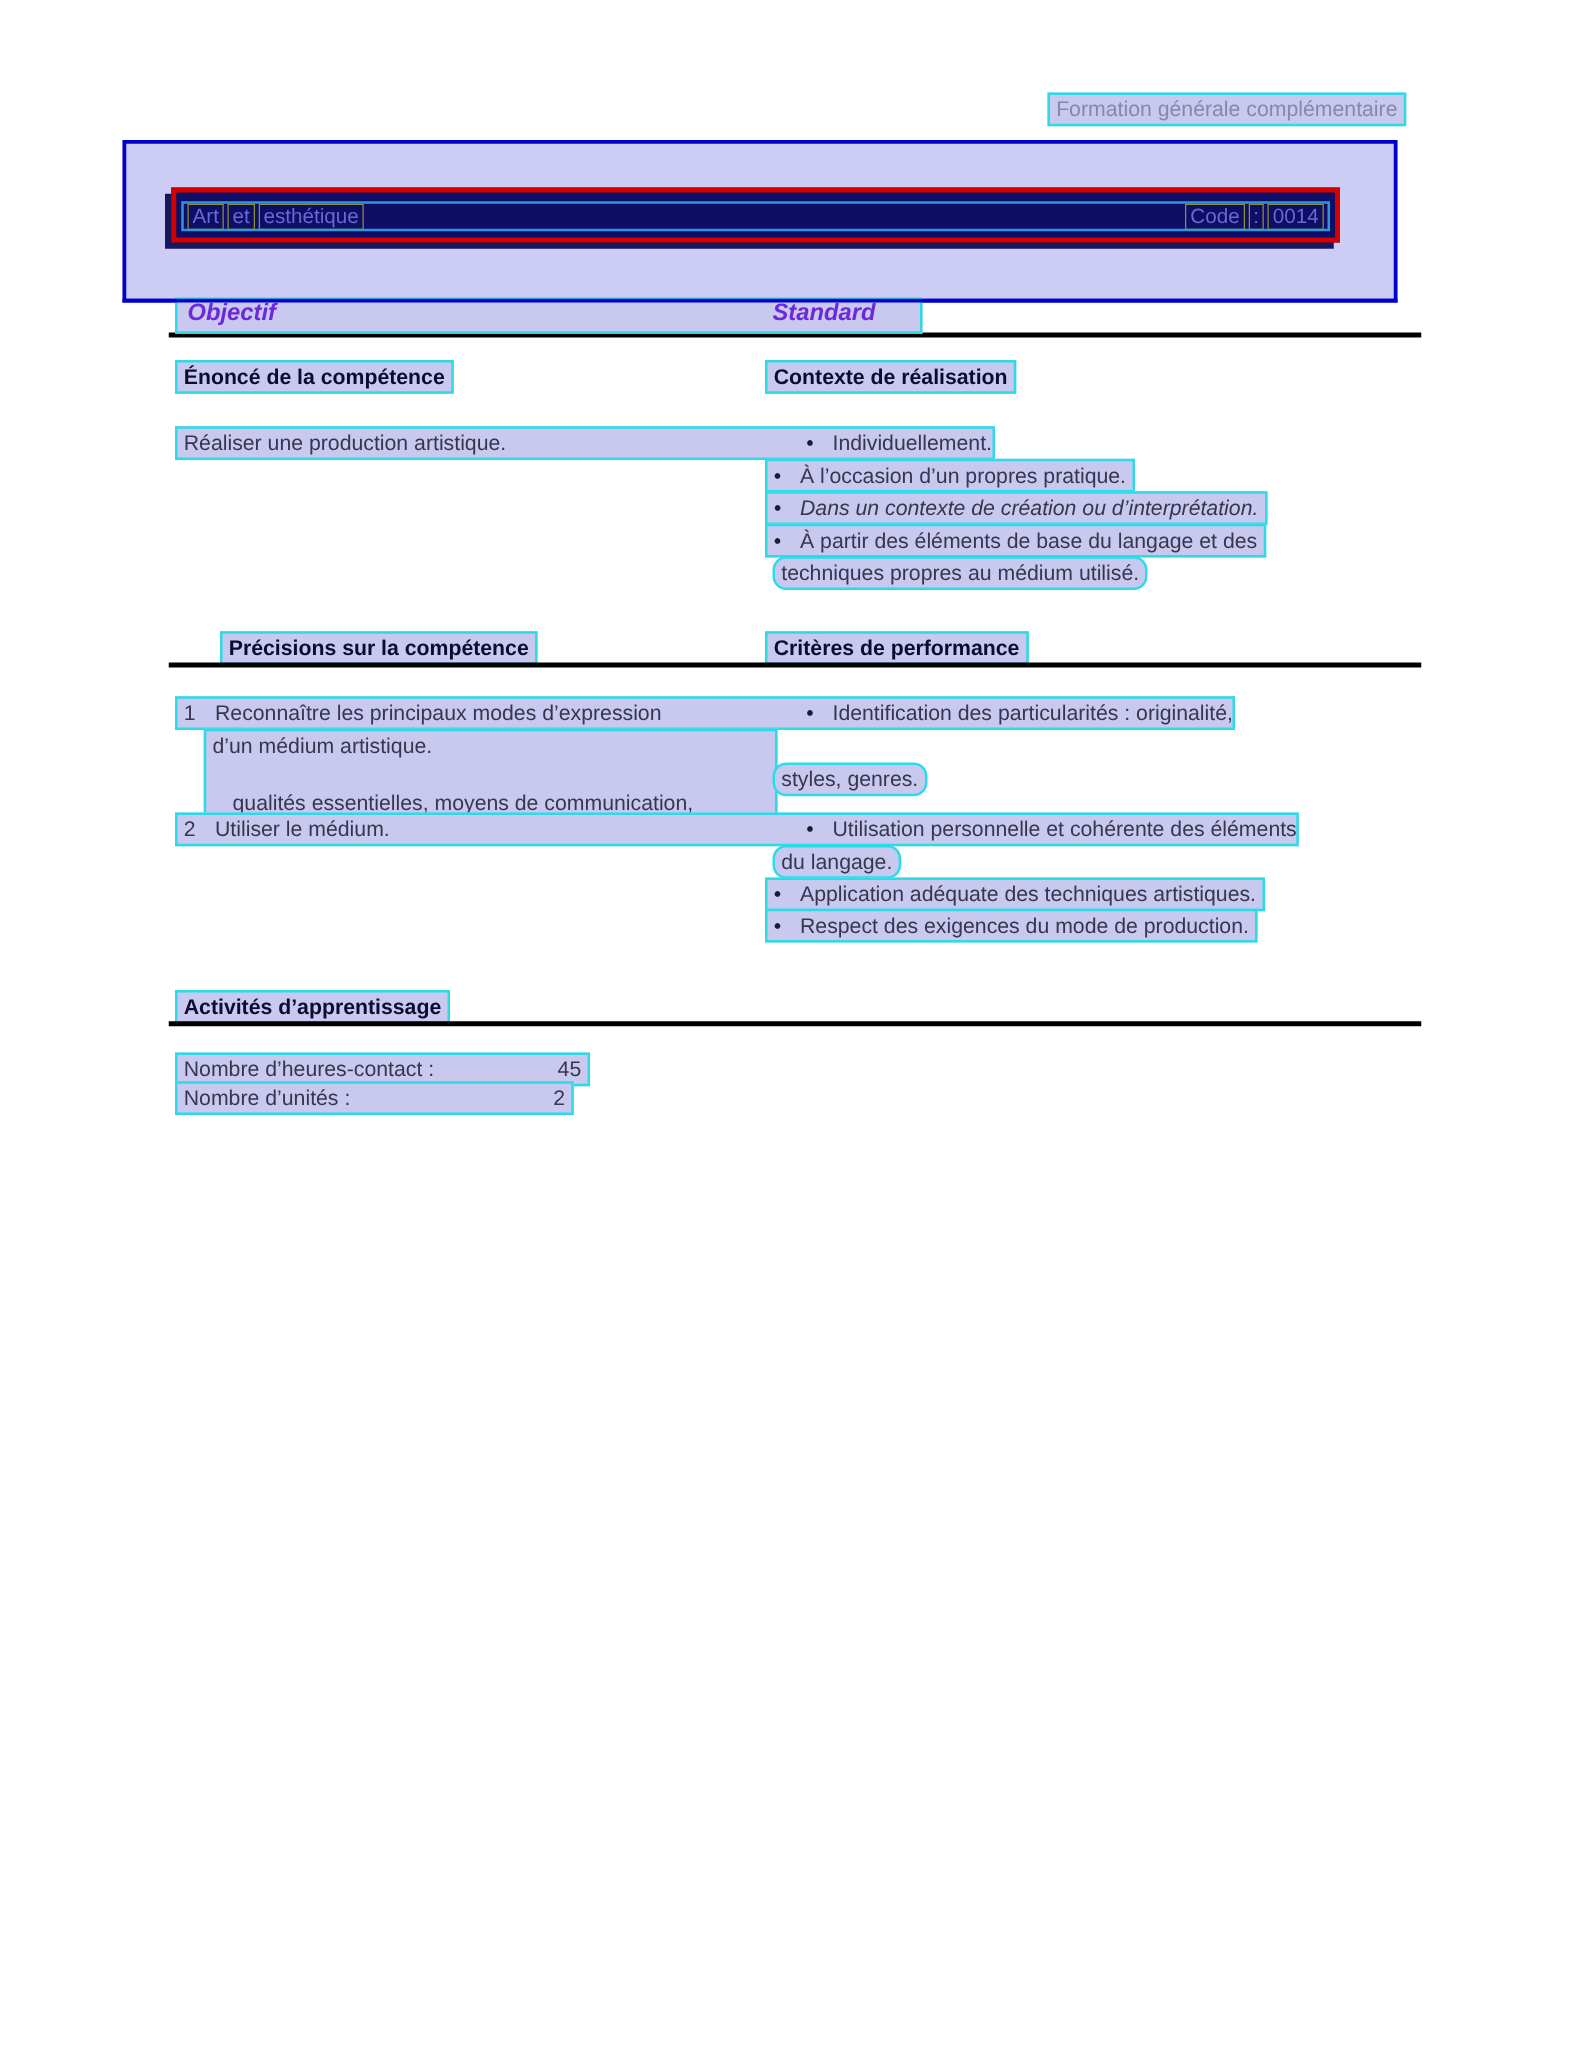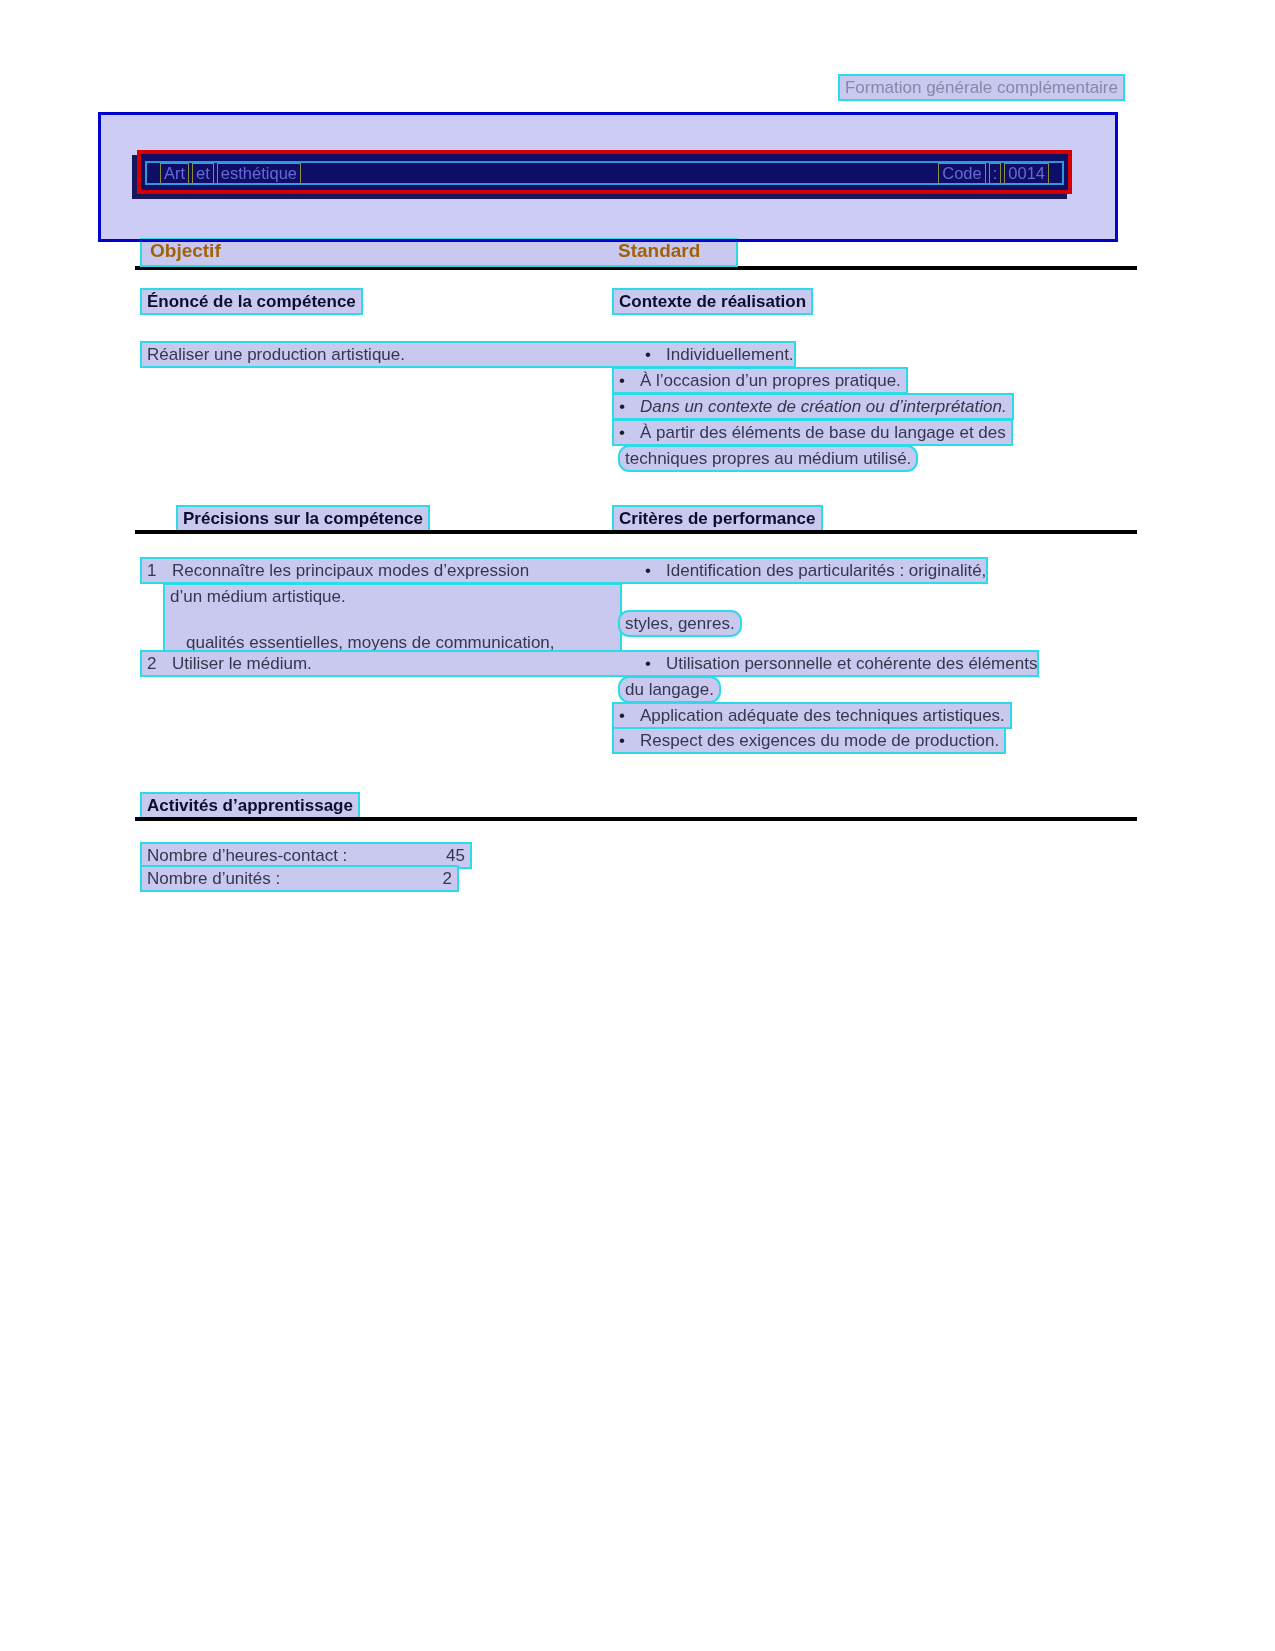--- a/index.html
+++ b/index.html
@@ -17,28 +17,28 @@
   .outer-box{position:absolute;left:98px;top:112px;width:1014px;height:124px;
              background:#ccccf4;border:3px solid #0101cc;}
   .blue-line{position:absolute;left:98px;top:239px;width:1020px;height:3px;
              background:#0101cc;z-index:4;}
 
   .navy-bar{position:absolute;left:137px;top:150px;width:927px;height:36px;
             background:#0e0e66;border:4px solid #d40000;
             box-shadow:-5px 5px 0 #17175e;}
   .cyan-rect{position:absolute;left:4px;top:7px;right:4px;bottom:5px;
              border:2px solid #2e96dc;display:flex;align-items:center;
-             justify-content:space-between;padding:0 13px;}
+             justify-content:space-between;padding:0 3px;}
   .wgroup{display:flex;align-items:center;gap:3px;}
   .wbox{border:1px solid #8f8f3a;padding:0 3px;color:#6868d6;
         font-size:16.5px;line-height:19px;white-space:nowrap;}
 
   .objstd-box{left:140px;top:238px;width:584px;height:23px;z-index:2;}
-  .objstd-text{position:absolute;top:240px;font-weight:bold;
-               font-size:19px;color:#a16207;z-index:5;white-space:nowrap;}
+  .objstd-text{position:absolute;top:240px;font-style:italic;font-weight:bold;
+               font-size:19px;color:#6d28d9;z-index:5;white-space:nowrap;}
 
   .rule{position:absolute;left:135px;width:1002px;height:4px;background:#000;}
 
   .row2col{display:flex;align-items:baseline;padding:1px 0;gap:25px;}
   .lcell{display:inline-block;width:473px;padding-left:5px;}
   .lcell .num{display:inline-block;width:25px;}
   .rcell{display:inline-block;}
   .bullet{display:inline-block;width:21px;color:#1c1c30;}
   .brow{left:612px;}
   .crow{left:618px;border-radius:11px;}

